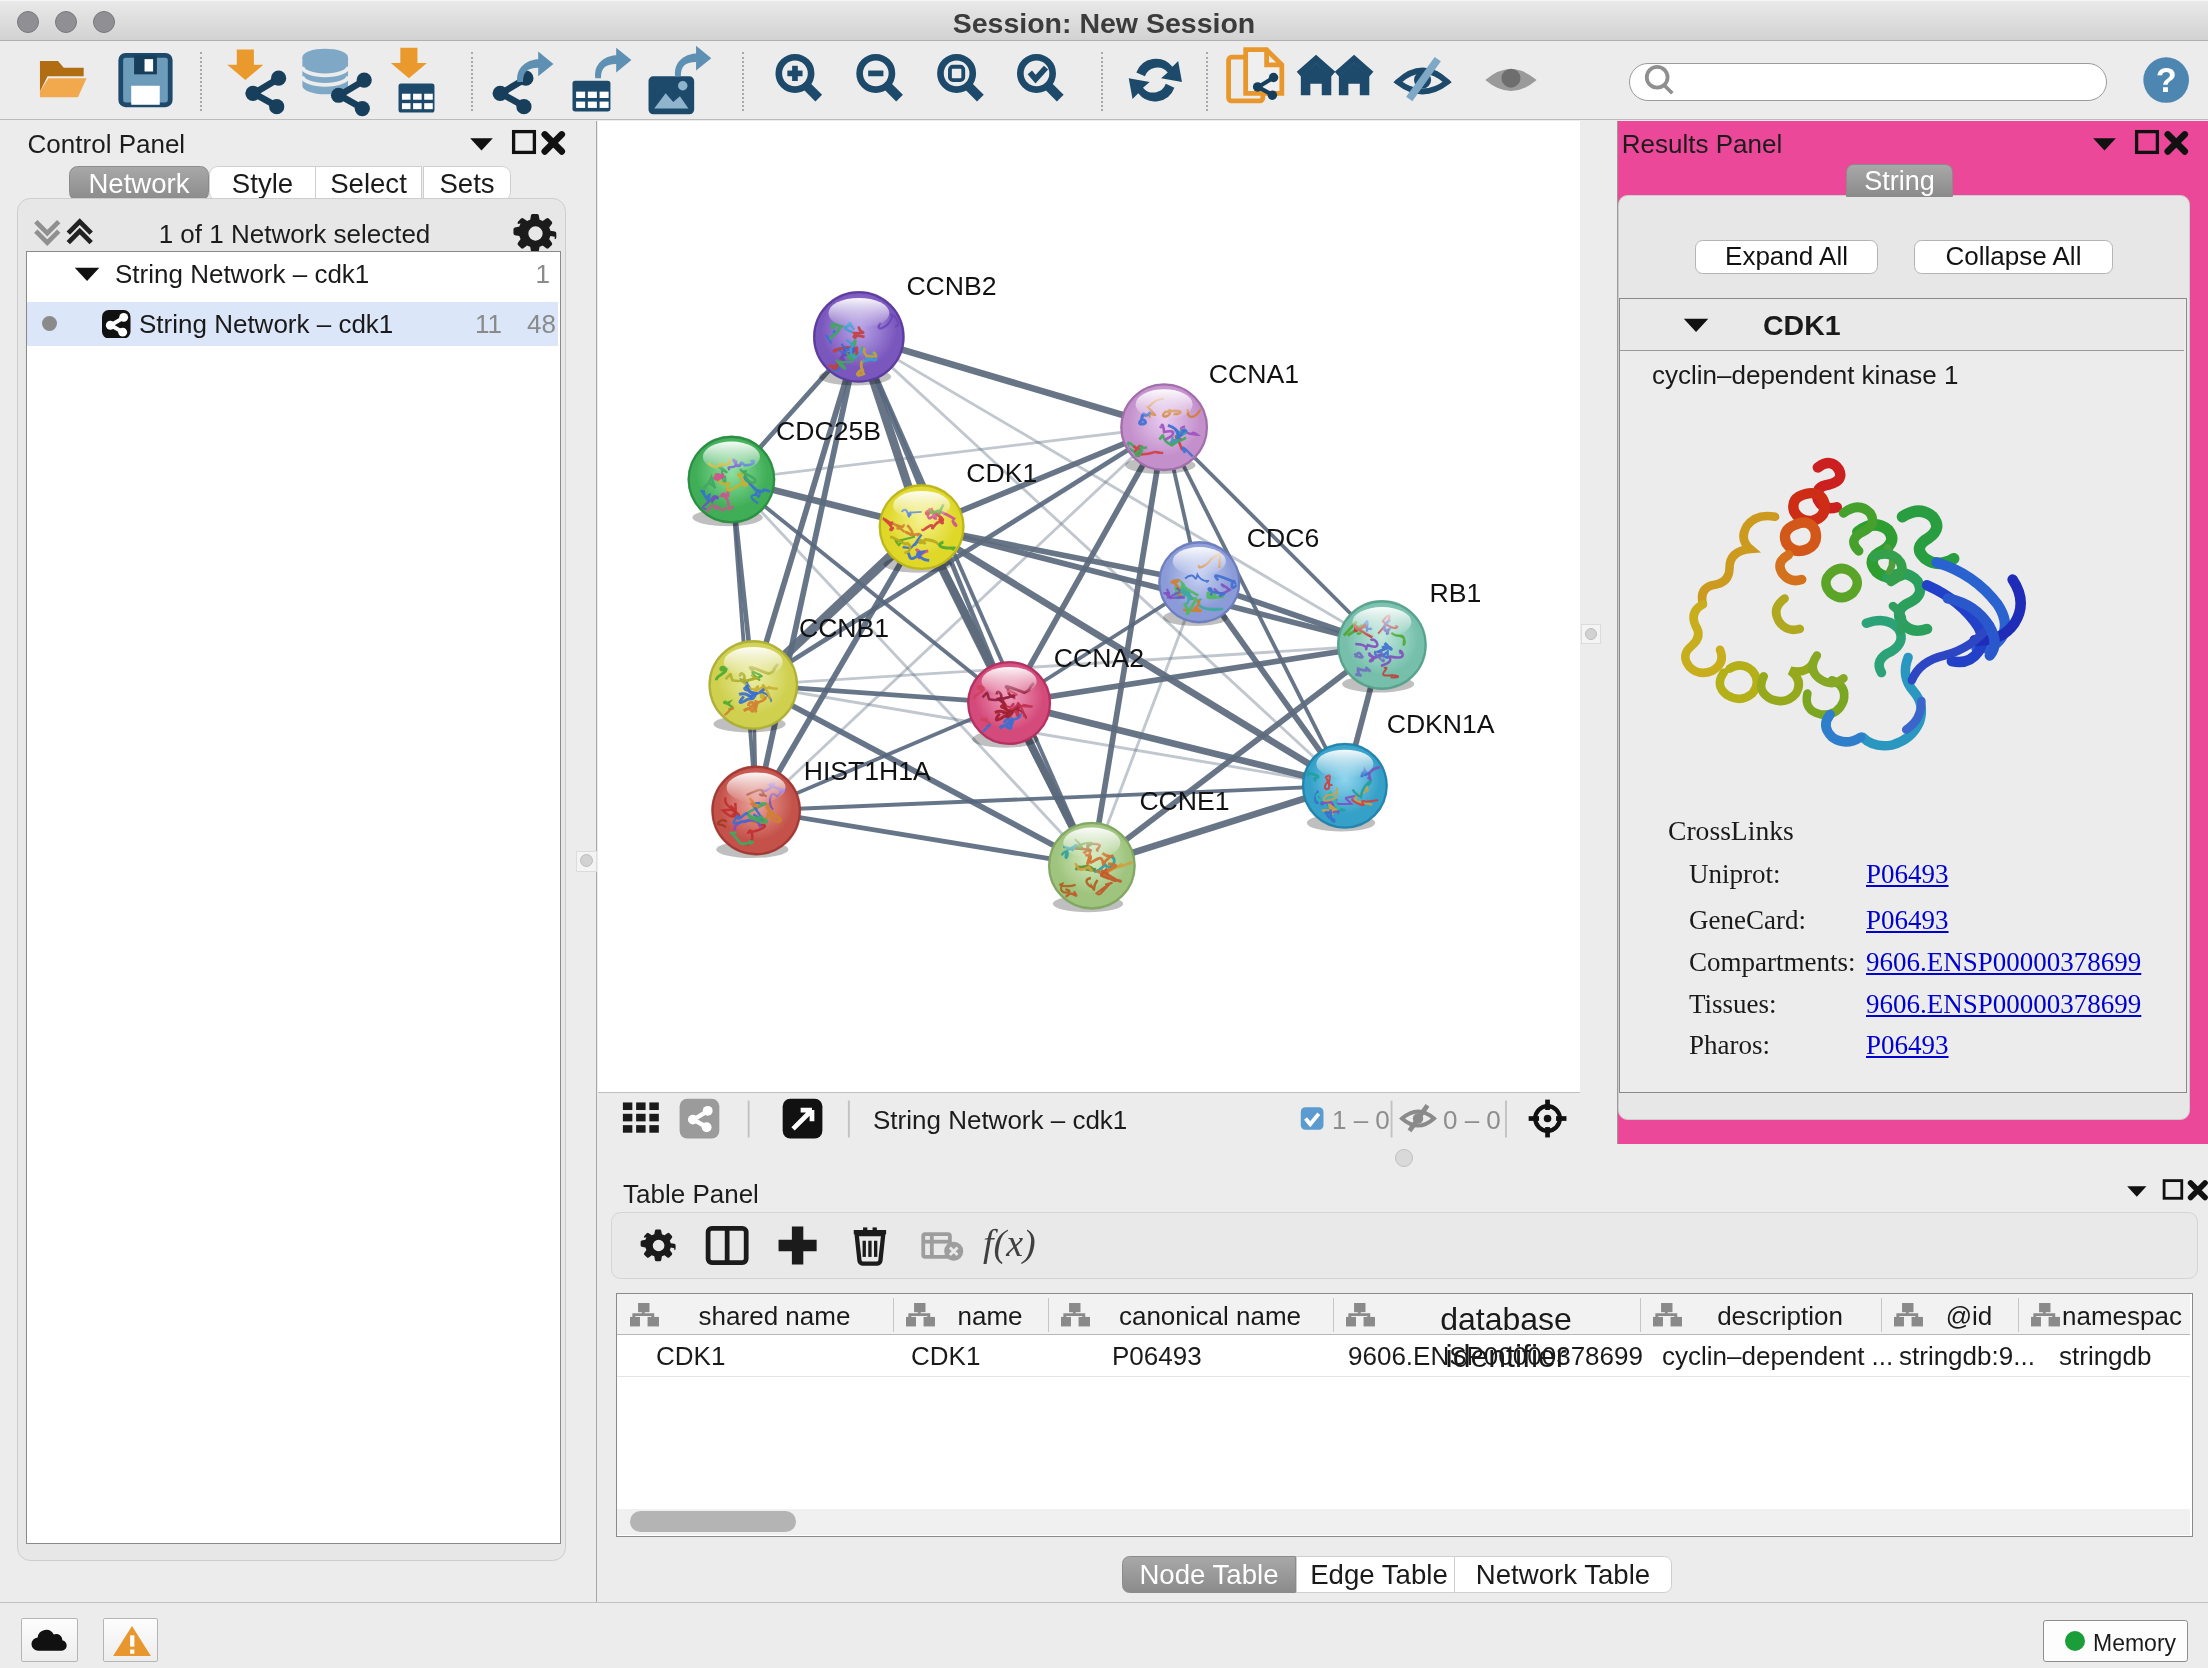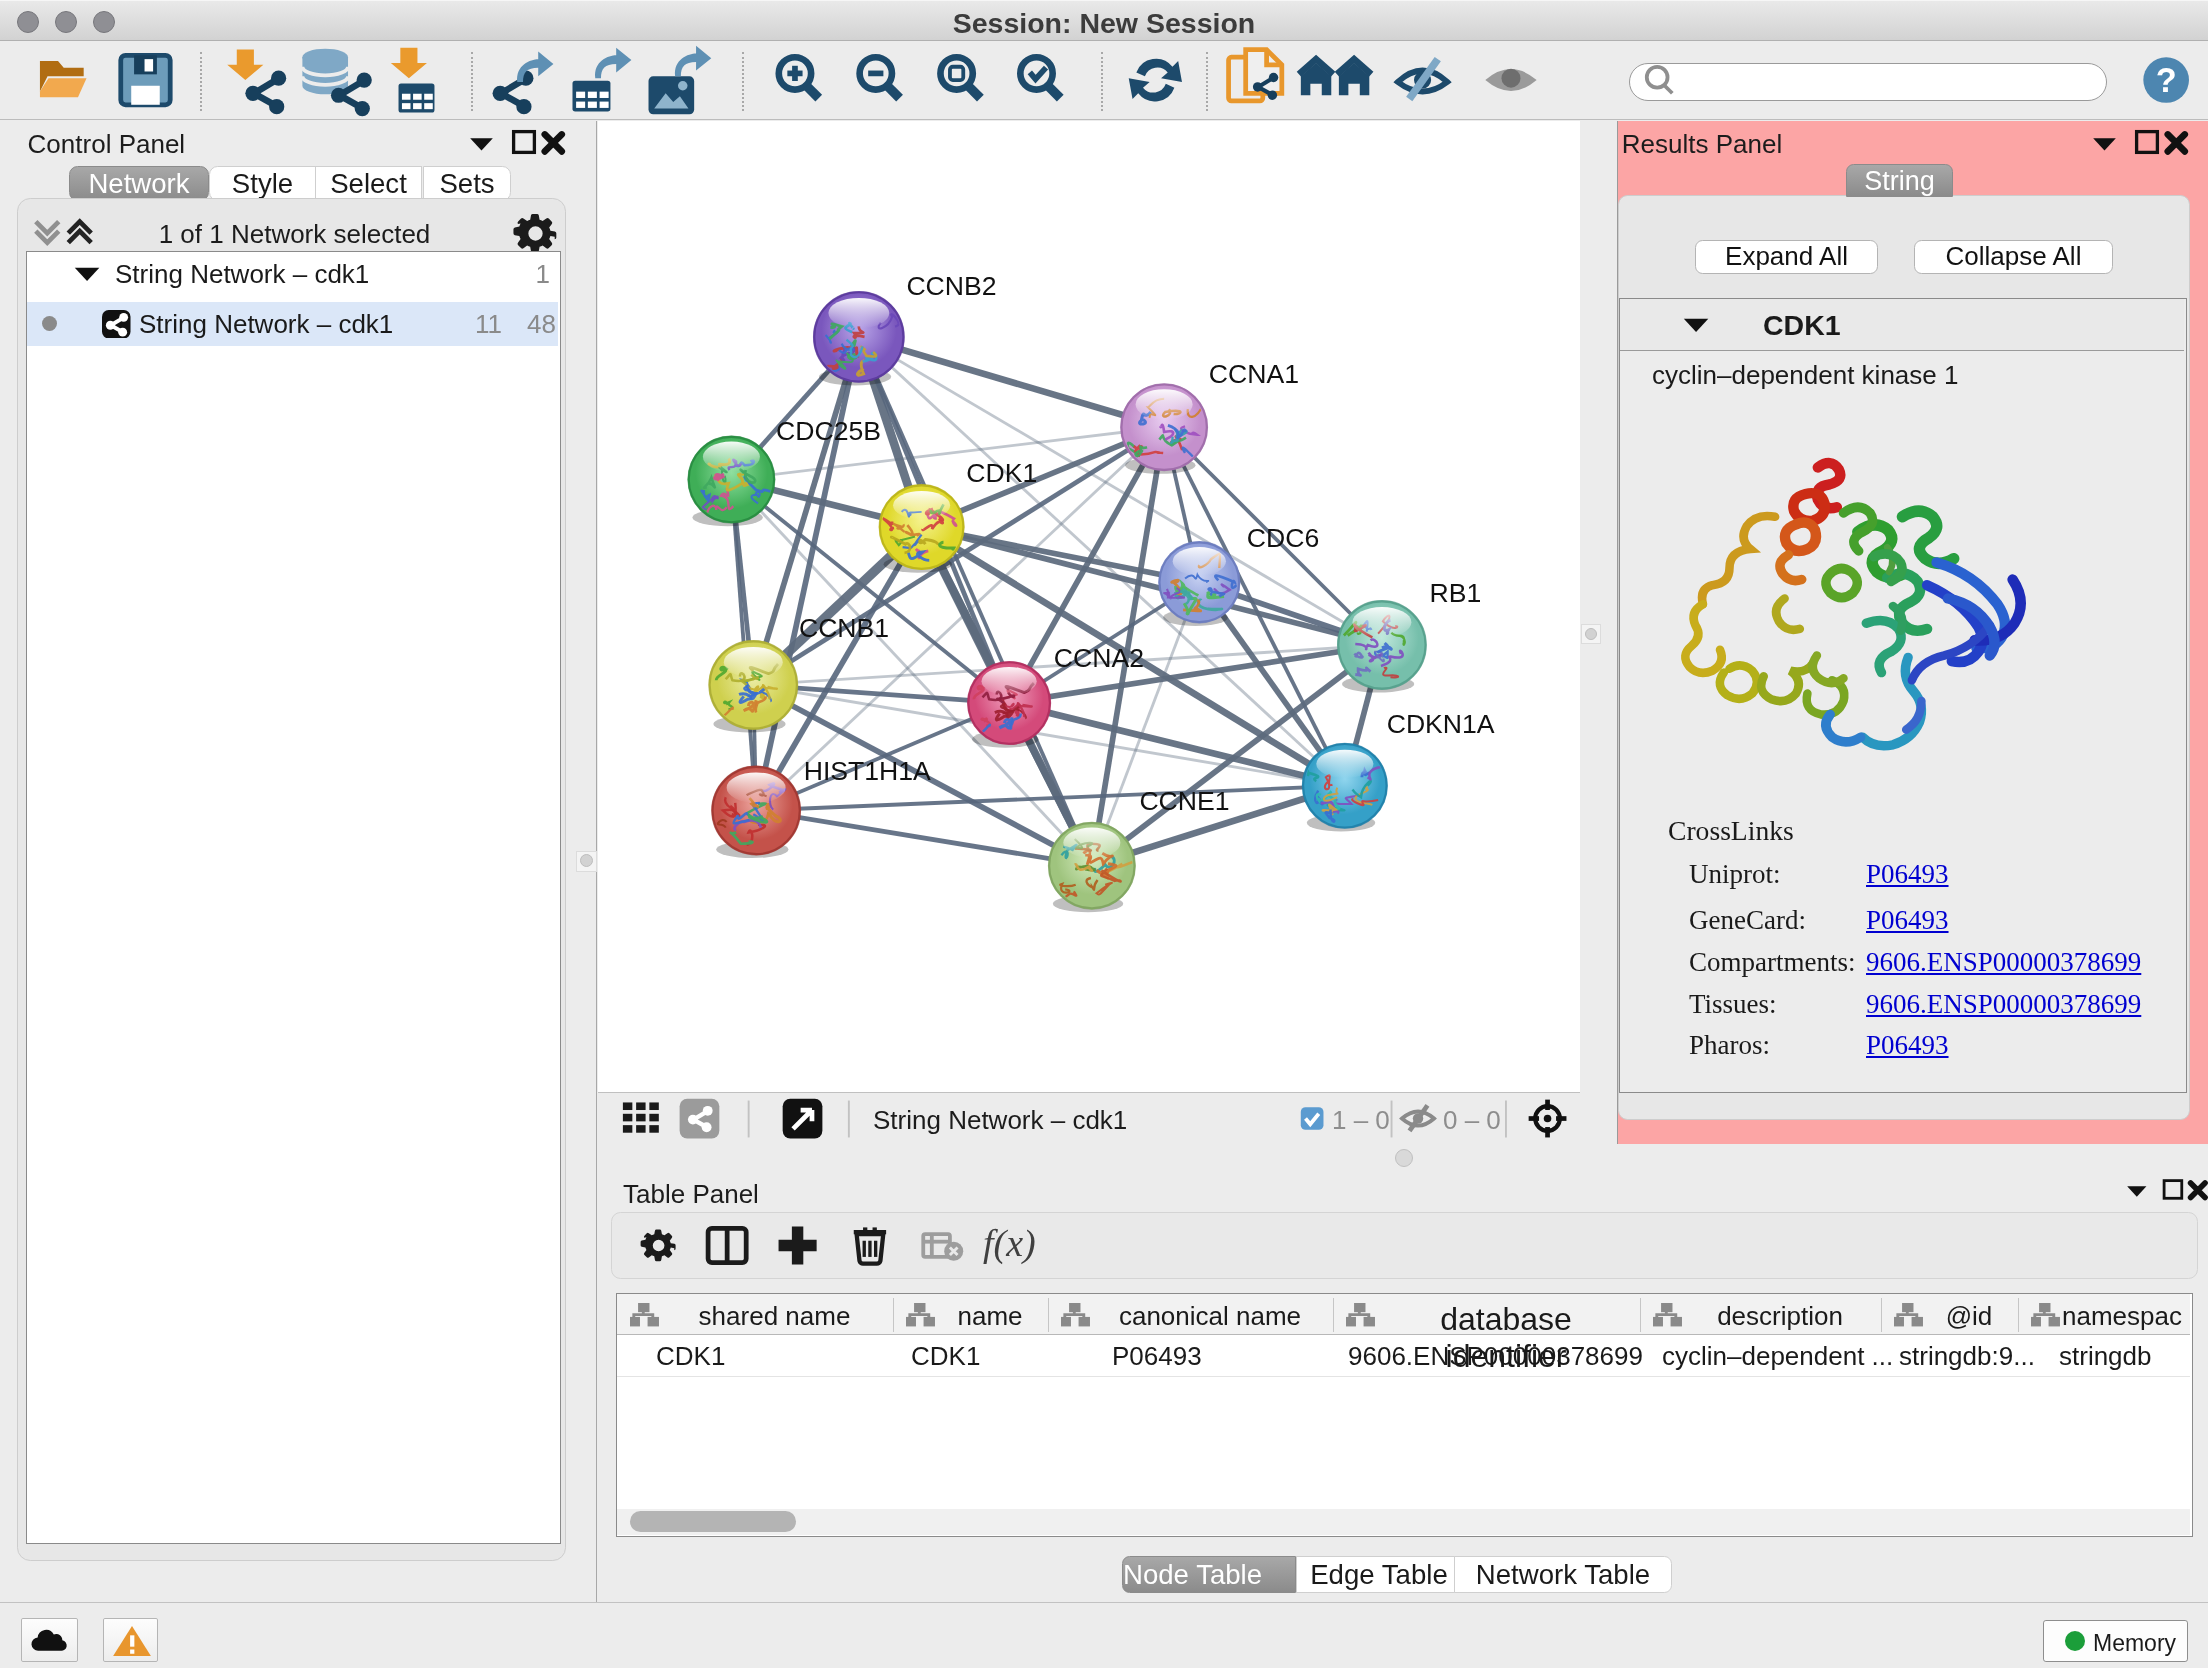--- a/index.html
+++ b/index.html
@@ -9,21 +9,21 @@
 #titletext{position:absolute;top:5.7px;left:0;width:2208px;text-align:center;font-size:28.5px;font-weight:bold;color:#3c3c3c}
 #toolbar{left:0;top:42px;width:2208px;height:78px;background:#ececec;border-bottom:1px solid #bcbcbc}
 .tsep{position:absolute;top:9.5px;height:59px;width:0;border-left:2.9px dotted #a8a8a8}
 #searchbox{position:absolute;left:1629px;top:21px;width:478px;height:38px;background:#fff;border:1.9px solid #9a9a9a;border-radius:19px}
 #cpanel{left:0;top:121px;width:597px;height:1481px;background:#ececec;border-right:1px solid #a8a8a8}
 #netpanel{left:598px;top:121px;width:982px;height:1023px;background:#fff}
 #netfooter{left:0;top:971px;width:982px;height:52px;background:#ececec;border-top:1px solid #c0c0c0}
 #splitrow{left:598px;top:1144px;width:1610px;height:27.6px;background:#ececec}
 #rgutter{left:1580px;top:121px;width:37px;height:1023px;background:#ececec}
 #rsplit{left:1617px;top:121px;width:3.8px;height:1023px;border-left:1.9px solid #9a9a9a;border-right:1px solid #cfcfcf;background:#e0e0e0}
-#rpanel{left:1618px;top:121px;width:591px;height:1023px;background:#fca5a5}
+#rpanel{left:1618px;top:121px;width:591px;height:1023px;background:#ec4899}
 #tpanel{left:598px;top:1172px;width:1610px;height:430px;background:#ececec}
 #statusbar{left:0;top:1602px;width:2208px;height:67px;background:#ececec;border-top:1px solid #c2c2c2}
 .paneltitle{font-size:26px;color:#1c1c1c}
 .wbtn{background:#fff;border:1.9px solid #b4b4b4;border-radius:7.6px;font-size:26px;text-align:center;color:#111}
 .graybtn{background:linear-gradient(#a8a8a8,#8b8b8b);color:#fff;border:1px solid #8b8b8b}
 .seriftxt{font-family:"Liberation Serif",serif}
 a.xl{color:#0000d0;text-decoration:underline;font-family:"Liberation Serif",serif}
 </style></head>
 <body>
 <div class="abs" id="titlebar">
@@ -890,21 +890,21 @@
       <div class="abs" style="left:731px;top:5.7px;font-size:26px">9606.ENSP00000378699</div>
       <div class="abs" style="left:1045px;top:5.7px;font-size:26px">cyclin–dependent ...</div>
       <div class="abs" style="left:1282px;top:5.7px;font-size:26px">stringdb:9...</div>
       <div class="abs" style="left:1442px;top:5.7px;font-size:26px">stringdb</div>
     </div>
     <div class="abs" style="left:0px;top:215px;width:1573px;height:26px;background:#f0f0f0">
       <div class="abs" style="left:13.3px;top:1.9px;width:166px;height:21px;background:#b4b4b4;border-radius:10.5px"></div>
     </div>
   </div>
   <div class="abs" style="left:524px;top:384px;width:558px;height:37px">
-    <div class="abs graybtn" style="left:0;top:0;width:174px;height:37px;border-radius:7.6px 0 0 7.6px;font-size:27.6px;line-height:36px">Node Table</div>
+    <div class="abs graybtn" style="left:0;top:0;width:174px;height:37px;border-radius:7.6px 0 0 7.6px;font-size:27.6px;text-align:center;line-height:36px">Node Table</div>
     <div class="abs" style="left:174px;top:0;width:166px;height:37px;background:#fff;border:1px solid #cfcfcf;font-size:27.6px;text-align:center;line-height:35px">Edge Table</div>
     <div class="abs" style="left:332px;top:0;width:218px;height:37px;background:#fff;border:1px solid #cfcfcf;border-radius:0 7.6px 7.6px 0;font-size:27.6px;text-align:center;line-height:35px">Network Table</div>
   </div>
 </div>
 <div class="abs" id="statusbar">
   <div class="abs" style="left:21px;top:15px;width:57px;height:44px;background:linear-gradient(#fdfdfd,#ededed);border:1px solid #b5b5b5;border-radius:1.9px">
     <svg width="42" height="28.5" style="position:absolute;left:6.7px;top:6.7px" viewBox="0 0 44 30">
         <path d="M10,26 a7,7 0 0 1 -1,-14 a9,9 0 0 1 17,-3 a6.5,6.5 0 0 1 9,6 a5.5,5.5 0 0 1 -2,11 z" fill="#111"></path>
       </svg>
   </div>

